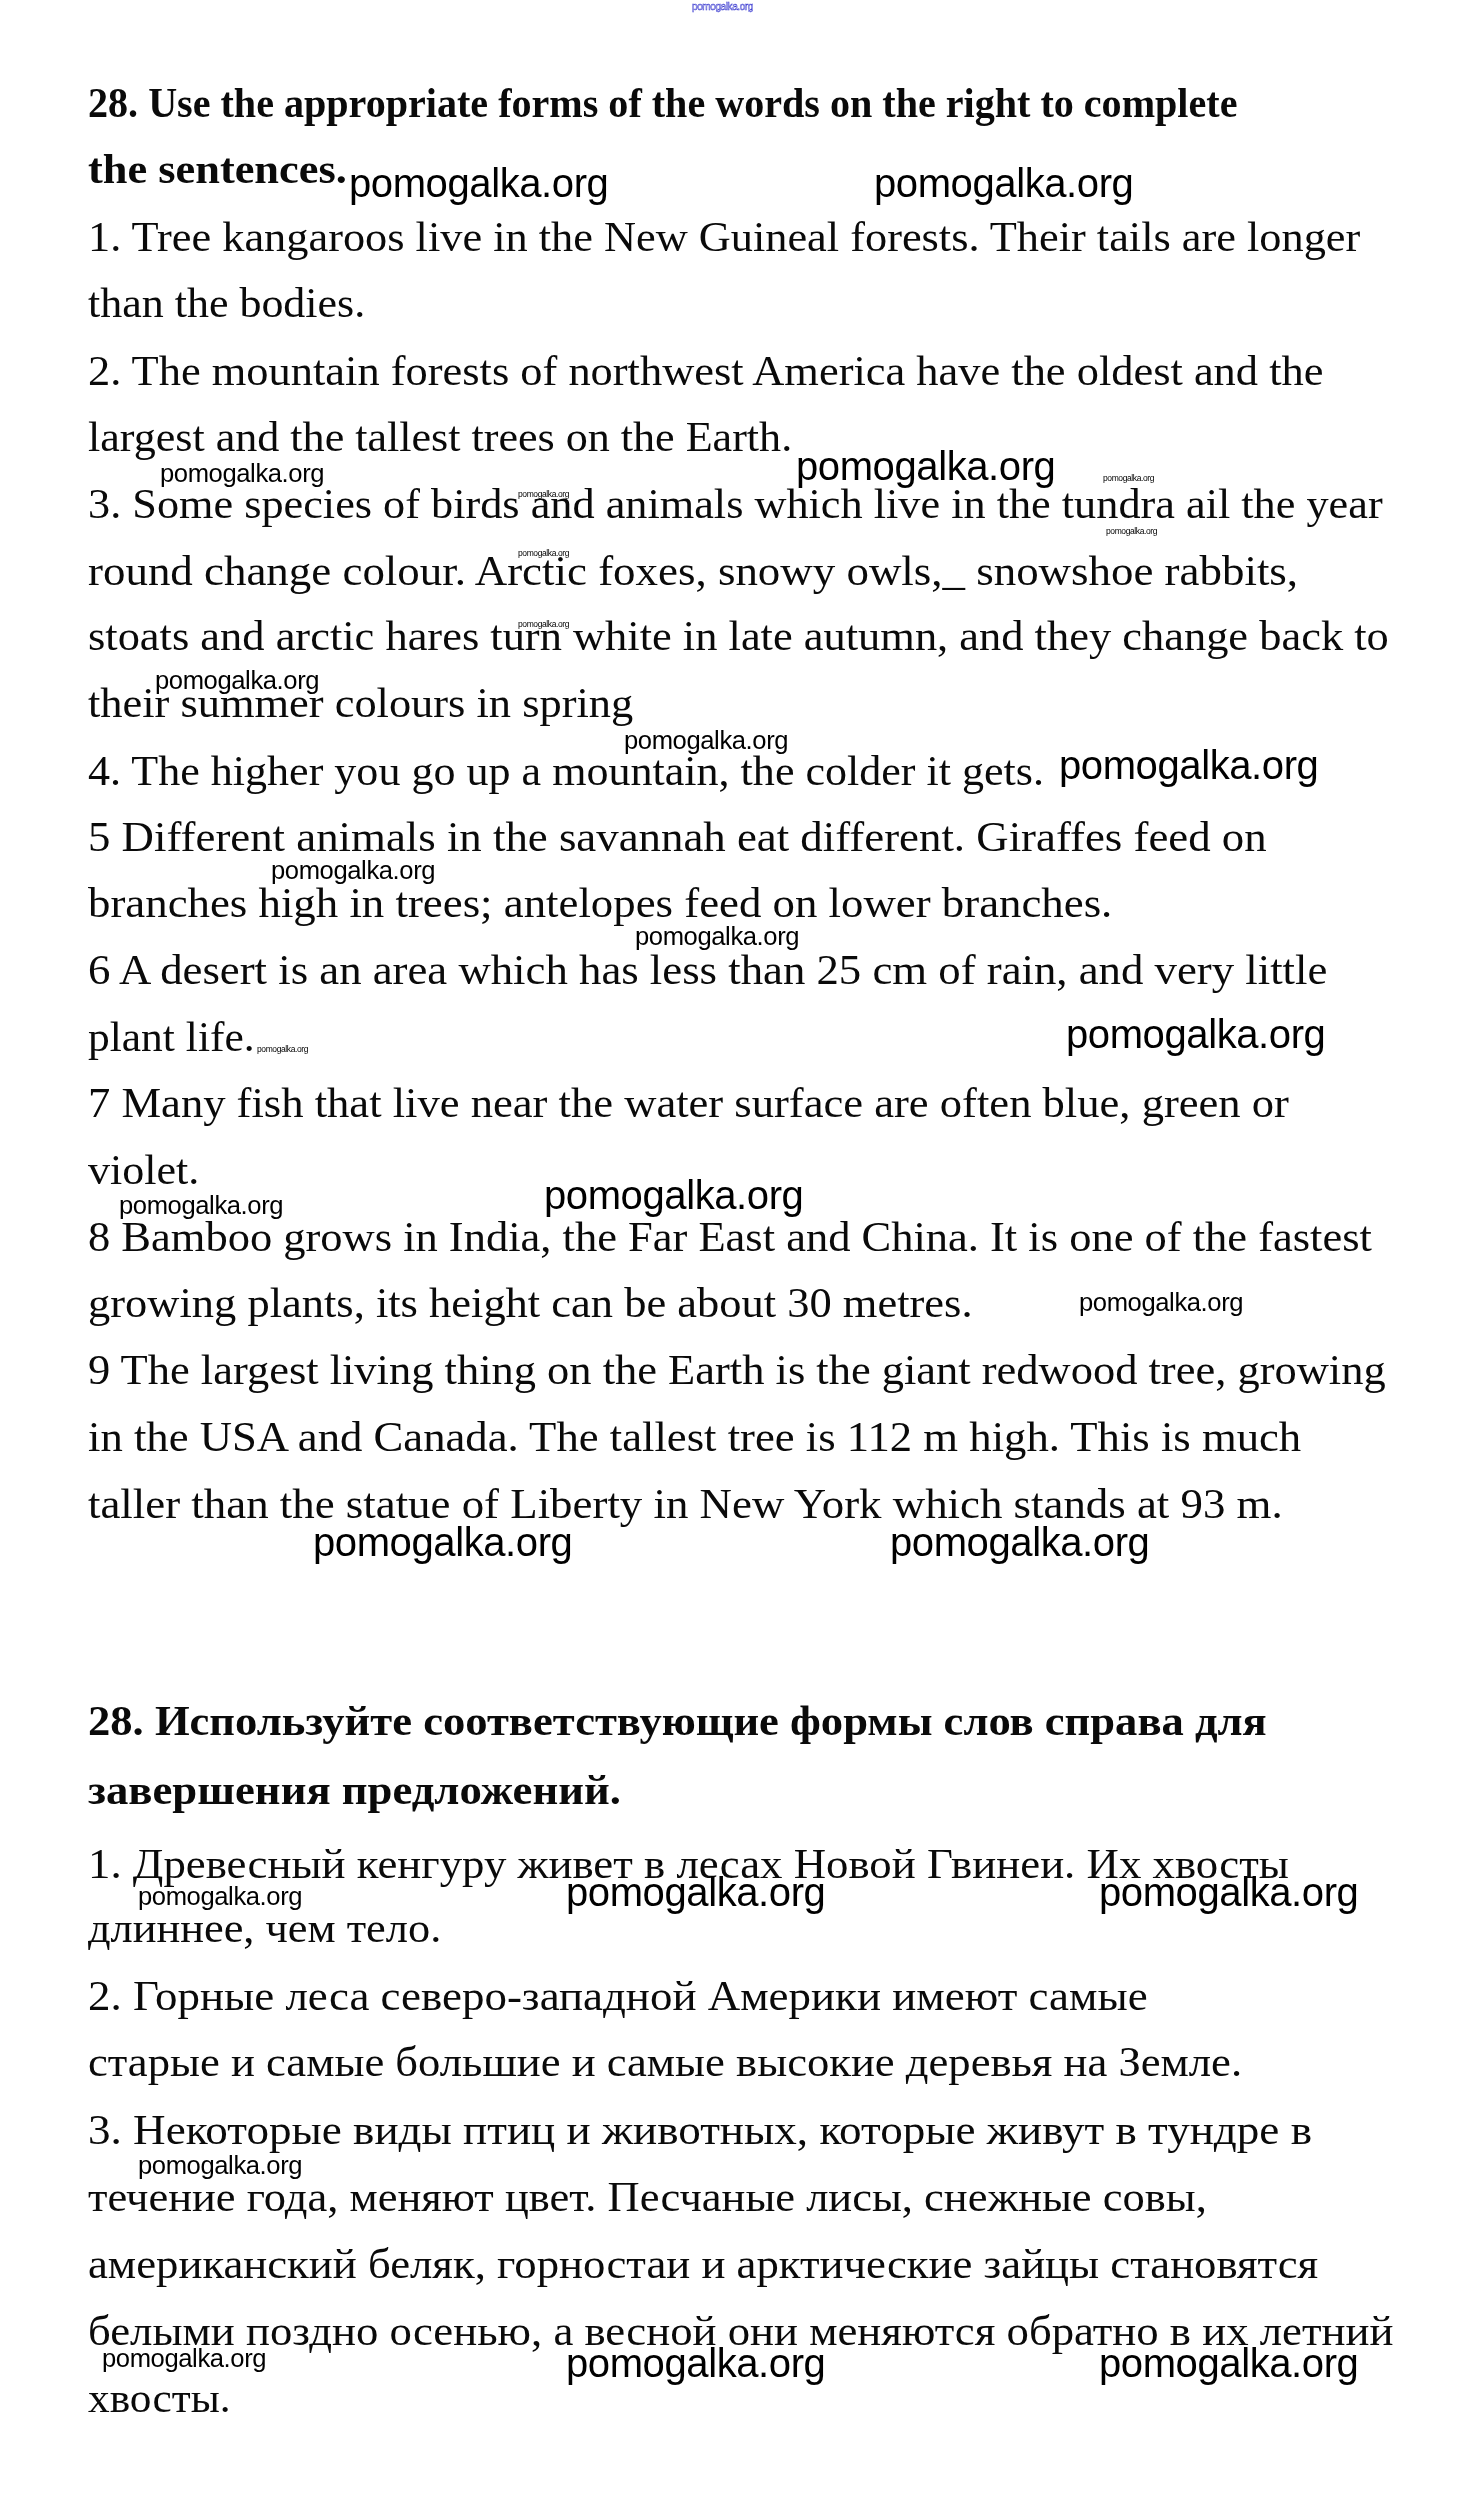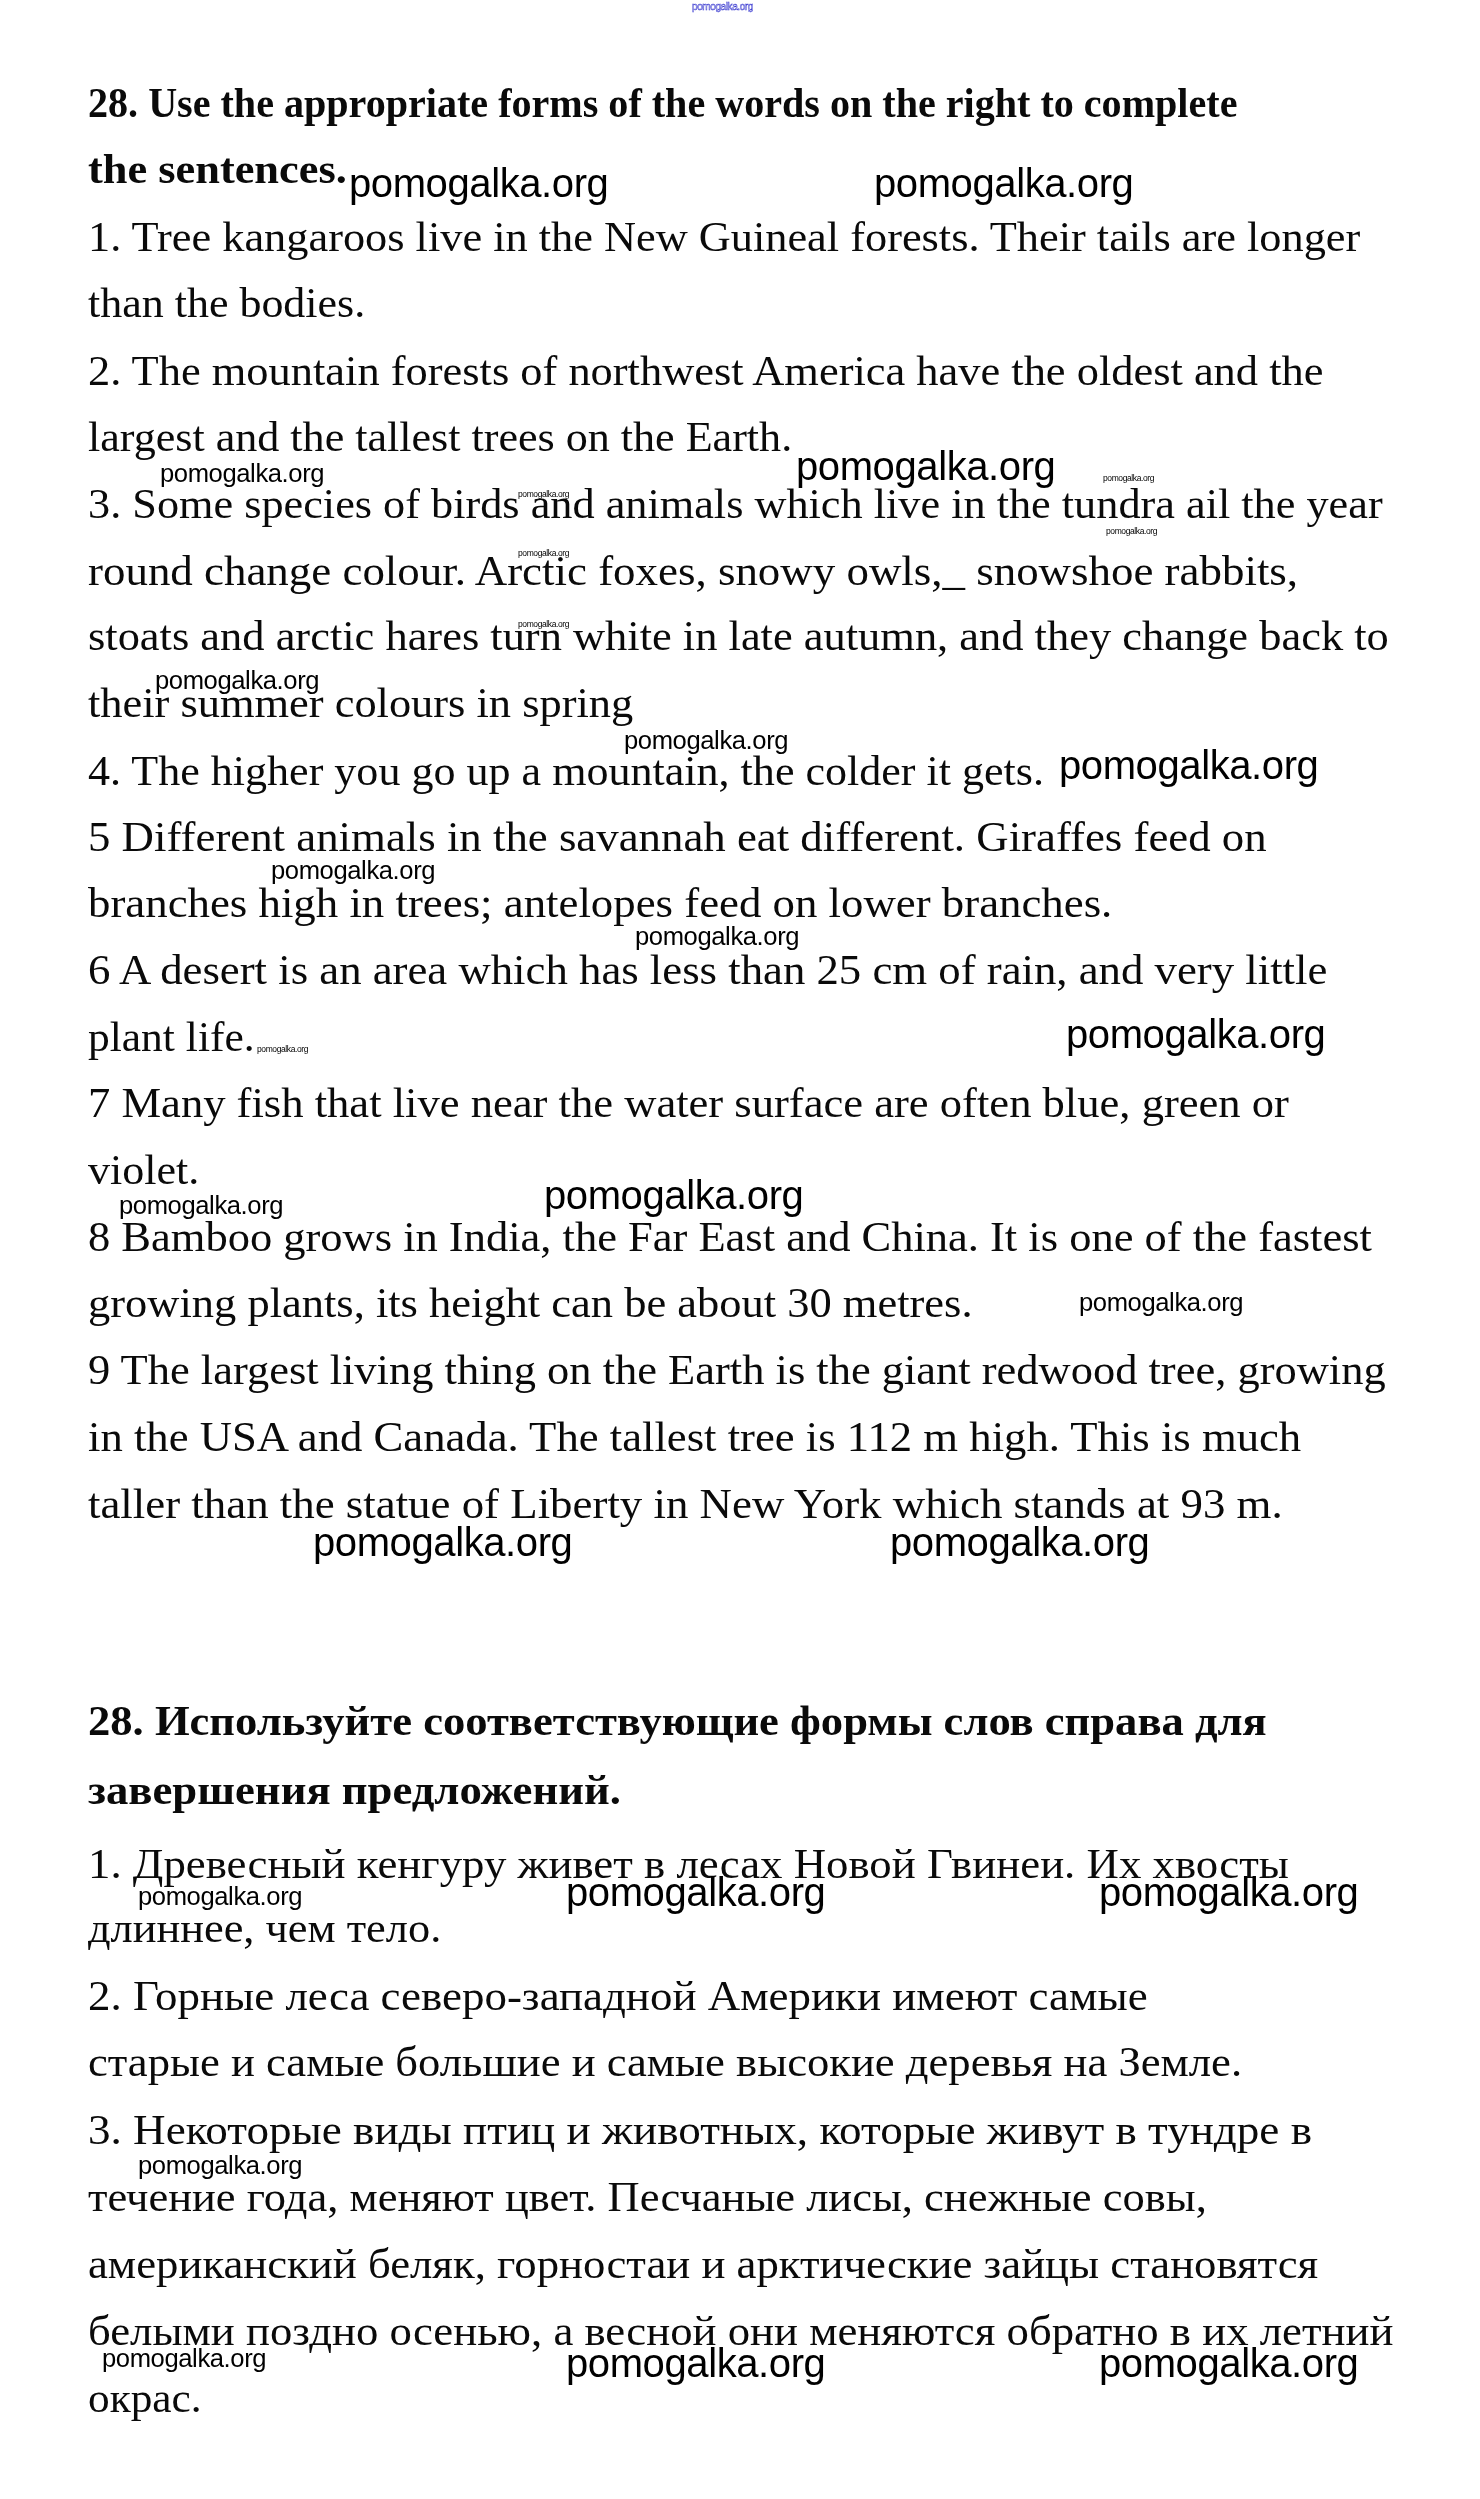--- a/index.html
+++ b/index.html
@@ -57,21 +57,21 @@
   <div class="ln b" style="top: 1768px; transform: scaleX(1.0403);">завершения предложений.</div>
 
   <div class="ln" style="top: 1842px; transform: scaleX(1.0422);">1. Древесный кенгуру живет в лесах Новой Гвинеи. Их хвосты</div>
   <div class="ln" style="top: 1906px; transform: scaleX(1.0319);">длиннее, чем тело.</div>
   <div class="ln" style="top: 1974px; transform: scaleX(1.0454);">2. Горные леса северо-западной Америки имеют самые</div>
   <div class="ln" style="top: 2040px; transform: scaleX(1.038);">старые и самые большие и самые высокие деревья на Земле.</div>
   <div class="ln" style="top: 2108px; transform: scaleX(1.049);">3. Некоторые виды птиц и животных, которые живут в тундре в</div>
   <div class="ln" style="top: 2175px; transform: scaleX(1.0349);">течение года, меняют цвет. Песчаные лисы, снежные совы,</div>
   <div class="ln" style="top: 2242px; transform: scaleX(1.0408);">американский беляк, горностаи и арктические зайцы становятся</div>
   <div class="ln" style="top: 2309px; transform: scaleX(1.041);">белыми поздно осенью, а весной они меняются обратно в их летний</div>
-  <div class="ln" style="top: 2376px; transform: scaleX(1.0073);">окрас.</div>
+  <div class="ln" style="top: 2376px; transform: scaleX(1.0073);">хвосты.</div>
 
   <div class="wm L" style="left:349px; top:163px;">pomogalka.org</div>
   <div class="wm L" style="left:874px; top:163px;">pomogalka.org</div>
   <div class="wm M" style="left:160px; top:461px;">pomogalka.org</div>
   <div class="wm L" style="left:796px; top:446px;">pomogalka.org</div>
   <div class="wm S" style="left:1103px; top:474px;">pomogalka.org</div>
   <div class="wm S" style="left:518px; top:490px;">pomogalka.org</div>
   <div class="wm S" style="left:1106px; top:527px;">pomogalka.org</div>
   <div class="wm S" style="left:518px; top:549px;">pomogalka.org</div>
   <div class="wm S" style="left:518px; top:620px;">pomogalka.org</div>

